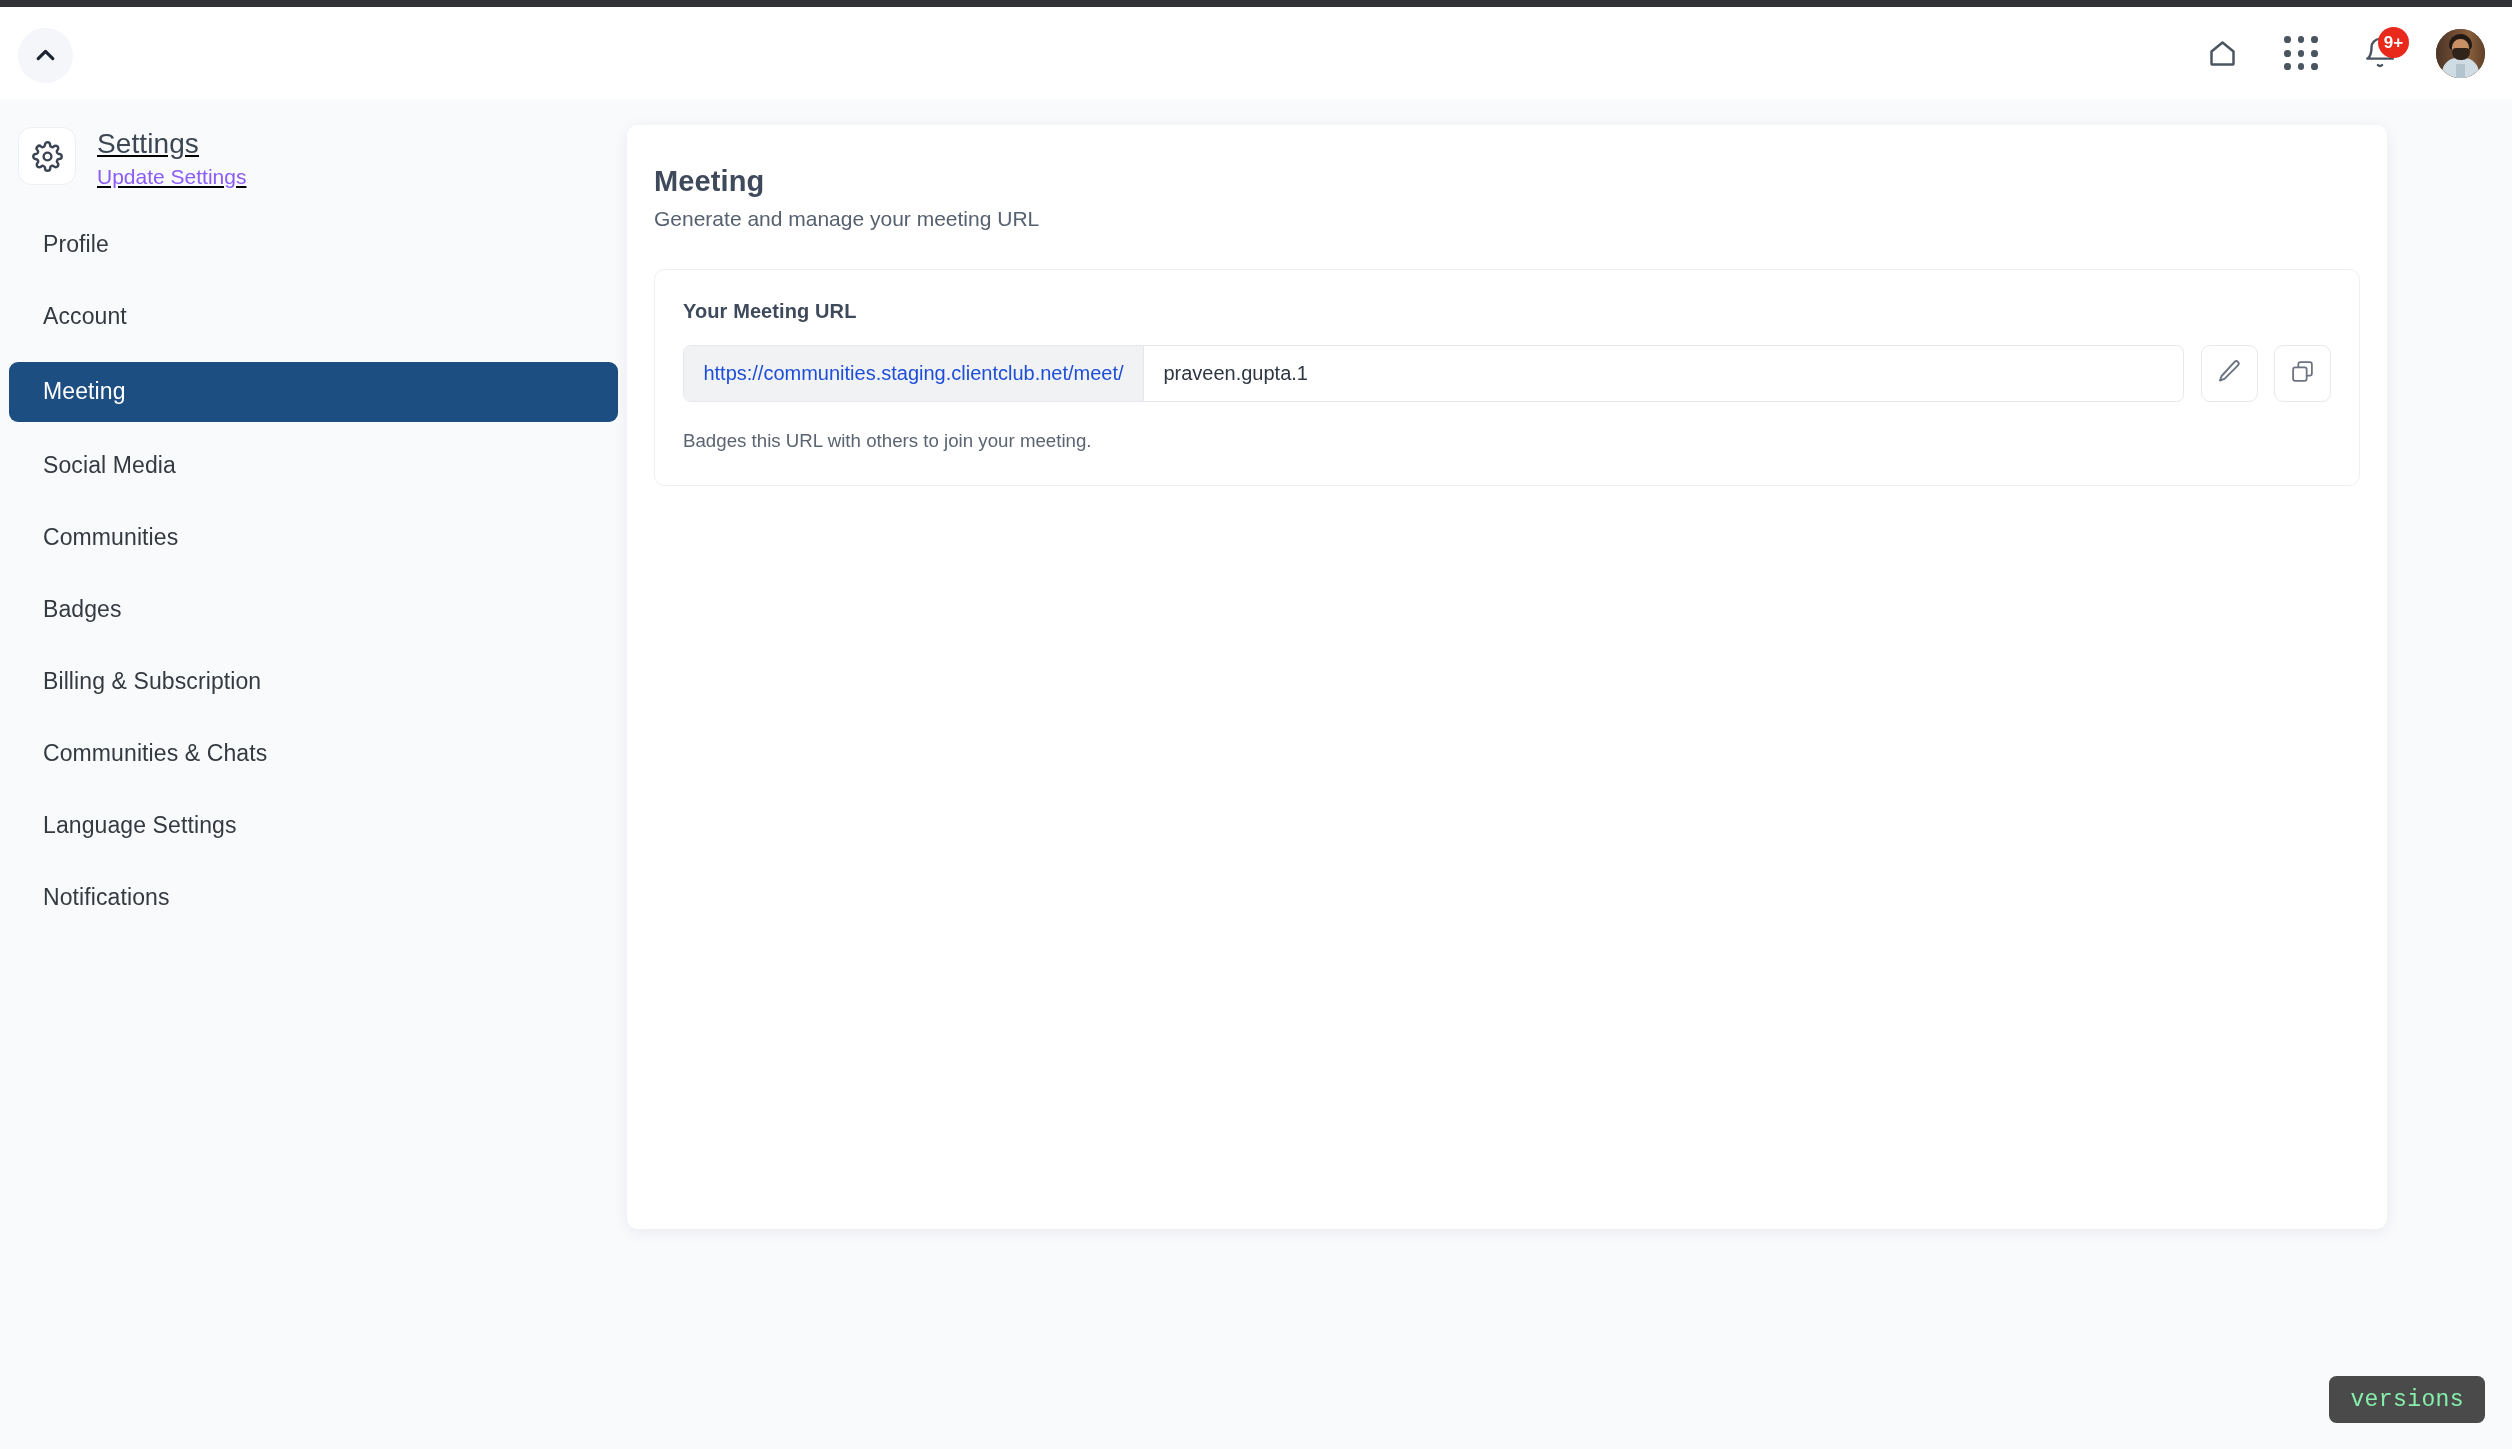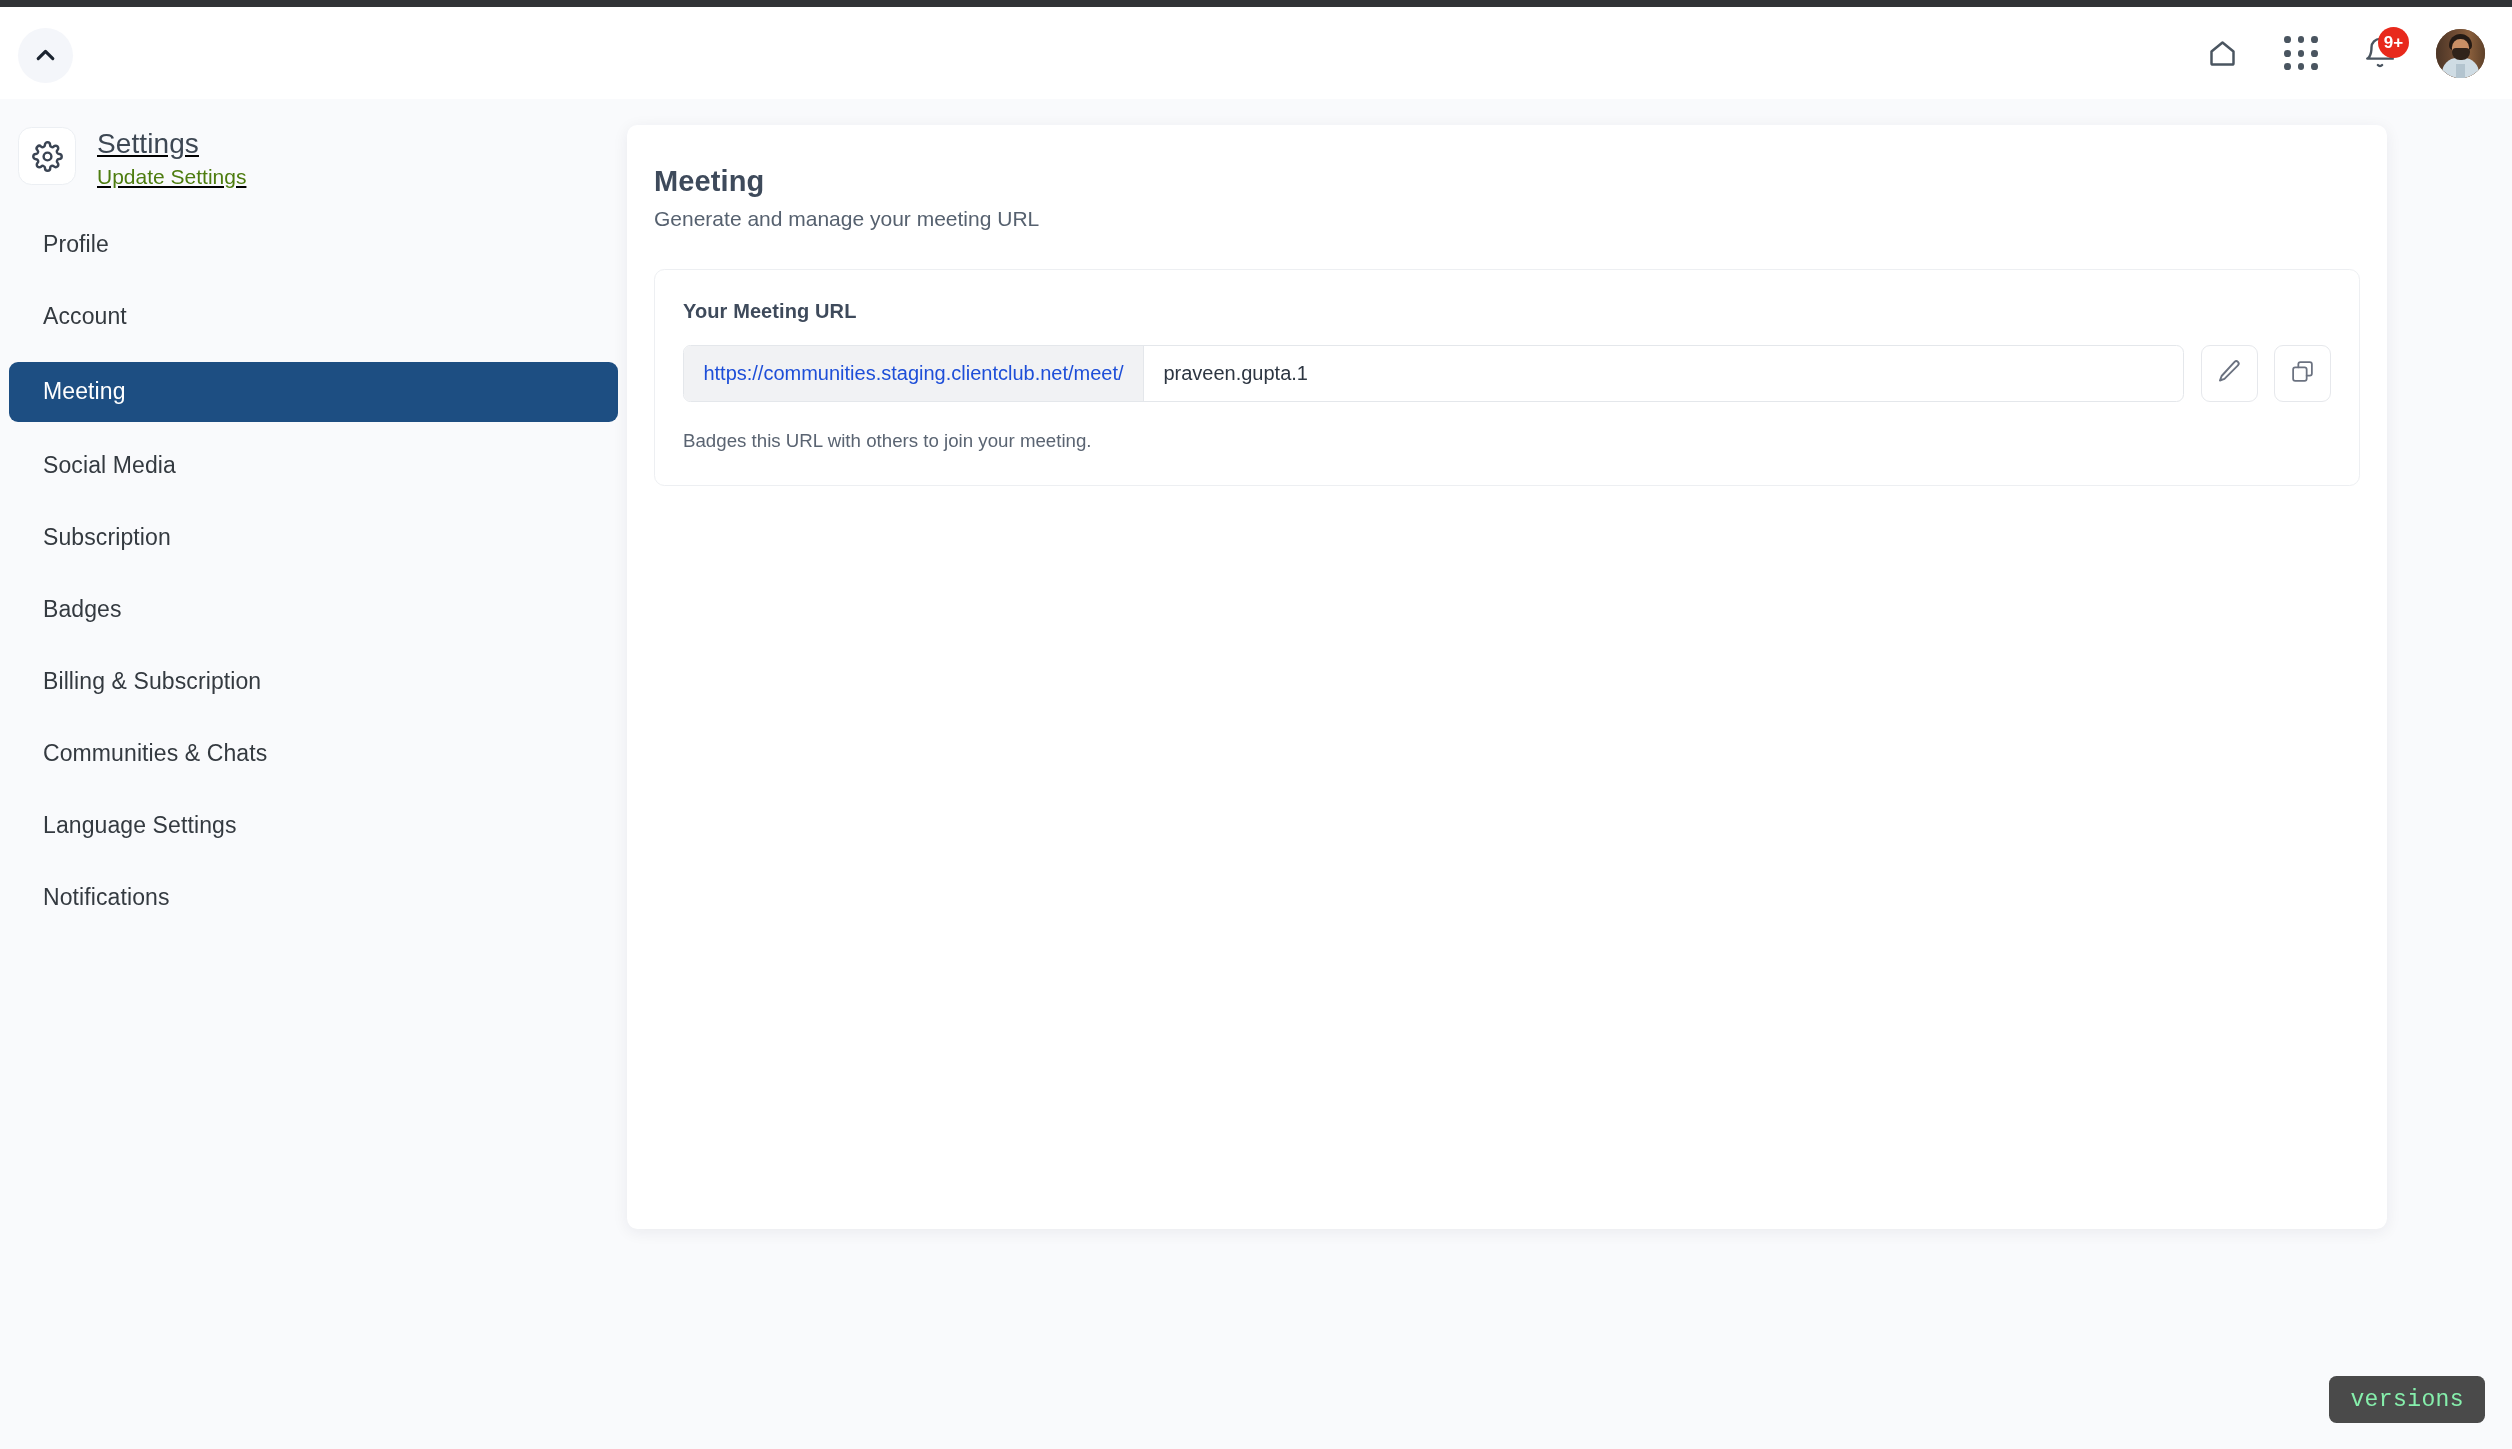--- a/index.html
+++ b/index.html
@@ -166,21 +166,21 @@
     flex: none;
   }
   .settings-title {
     font-size: 28px;
     color: #3d4753;
     line-height: 1.22;
     letter-spacing: 0.1px;
   }
   .settings-sub {
     font-size: 21px;
-    color: #4d7c0f;
+    color: #8b5cf6;
     line-height: 1.3;
     margin-top: 2.2px;
   }
 
   .nav {
     margin-top: 27px;
     padding: 0 9px;
     display: flex;
     flex-direction: column;
   }
@@ -393,21 +393,21 @@
           <div class="settings-title">Settings</div>
           <div class="settings-sub">Update Settings</div>
         </div>
       </div>
 
       <nav class="nav">
         <a class="nav-item">Profile</a>
         <a class="nav-item">Account</a>
         <a class="nav-item active">Meeting</a>
         <a class="nav-item">Social Media</a>
-        <a class="nav-item">Subscription</a>
+        <a class="nav-item">Communities</a>
         <a class="nav-item">Badges</a>
         <a class="nav-item">Billing &amp; Subscription</a>
         <a class="nav-item">Communities &amp; Chats</a>
         <a class="nav-item">Language Settings</a>
         <a class="nav-item">Notifications</a>
       </nav>
     </div>
 
     <div class="panel">
       <div class="panel-inner">

